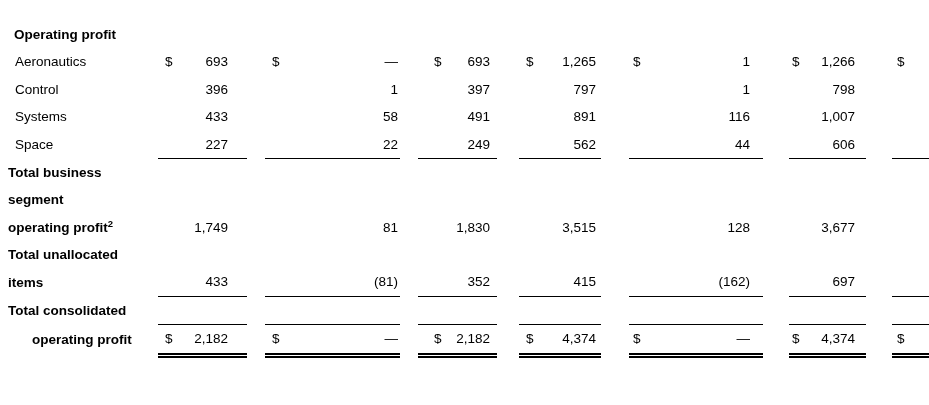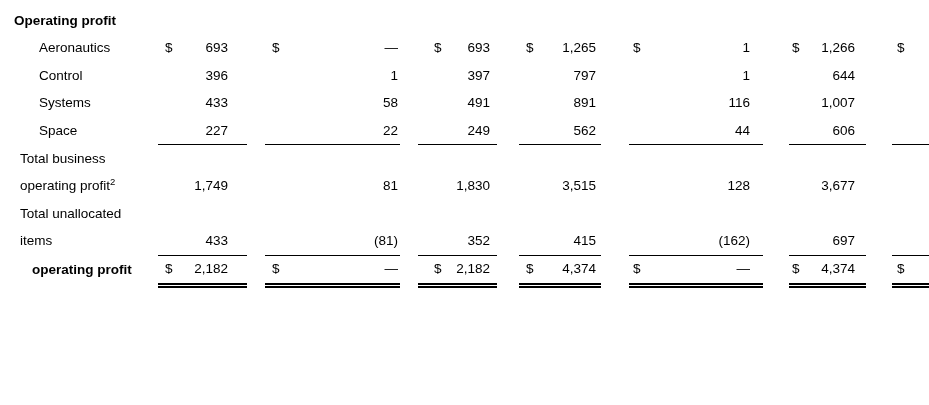--- a/index.html
+++ b/index.html
@@ -1,22 +1,22 @@
 <!DOCTYPE html>
 <html><head>
 <meta charset="utf-8">
 <style>
   html,body{margin:0;padding:0;background:#fff;}
   body{font-family:"Liberation Sans","DejaVu Sans",sans-serif;color:#000;}
   .page{width:929px;height:405px;overflow:hidden;box-sizing:border-box;padding-top:7px;background:#fff;}
-  table{border-collapse:collapse;table-layout:fixed;width:929px;}
+  table{border-collapse:collapse;table-layout:fixed;width:929px;margin-top:14px;}
   td{height:27.4px;padding:0;font-size:13.5px;line-height:1;white-space:nowrap;vertical-align:middle;overflow:visible;}
-  td.lab{padding-left:39px;}
+  td.lab{padding-left:15px;}
   td.labh{padding-left:14px;font-weight:700;}
-  td.labt{padding-left:20px;font-weight:400;}
+  td.labt{padding-left:8px;font-weight:700;}
   td.labt2{padding-left:32px;font-weight:700;}
   .cell{display:flex;justify-content:space-between;align-items:baseline;width:100%;}
   td.g1{padding:0 19px 0 7px;}
   td.g2{padding:0 2px 0 7px;}
   td.g3{padding:0 7px 0 16px;}
   td.g4{padding:0 5px 0 7px;}
   td.g5{padding:0 13px 0 4px;}
   td.g6{padding:0 11px 0 3px;}
   td.g7{padding:0 0 0 5px;}
   tr.rule td.grp{border-bottom:1.4px solid #000;}
@@ -139,21 +139,21 @@
   <td class="grp g5">
             <div class="cell">
               <span class="d"></span>
               <span class="v">1</span>
             </div>
           </td>
   <td class="gap"></td>
   <td class="grp g6">
             <div class="cell">
               <span class="d"></span>
-              <span class="v">644</span>
+              <span class="v">798</span>
             </div>
           </td>
   <td class="gap"></td>
   <td class="grp g7"></td>
 </tr>
 
 
 <tr>
   <td class="lab">Systems</td>
   <td class="gap"></td>
@@ -248,20 +248,24 @@
           </td>
   <td class="gap"></td>
   <td class="grp g7"></td>
 </tr>
 
 <tr>
   <td class="labt">Total business</td>
   <td colspan="14"></td>
 </tr>
 
+<tr>
+  <td class="labt">segment</td>
+  <td colspan="14"></td>
+</tr>
 
 <tr>
   <td class="labt"><span>operating profit</span><sup>2</sup></td>
   <td class="gap"></td>
   <td class="grp g1">
             <div class="cell">
               <span class="d"></span>
               <span class="v">1,749</span>
             </div>
           </td>
@@ -350,20 +354,24 @@
   <td class="grp g6">
             <div class="cell">
               <span class="d"></span>
               <span class="v">697</span>
             </div>
           </td>
   <td class="gap"></td>
   <td class="grp g7"></td>
 </tr>
 
+<tr>
+  <td class="labt">Total consolidated</td>
+  <td colspan="14"></td>
+</tr>
 
 <tr class="total">
   <td class="labt2" style="border:none;">operating profit</td>
   <td class="gap"></td>
   <td class="grp g1">
             <div class="cell">
               <span class="d">$</span>
               <span class="v">2,182</span>
             </div>
           </td>

